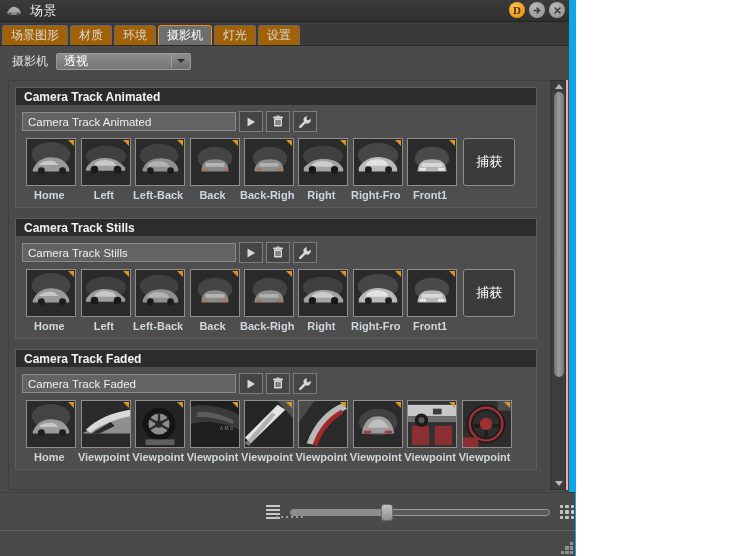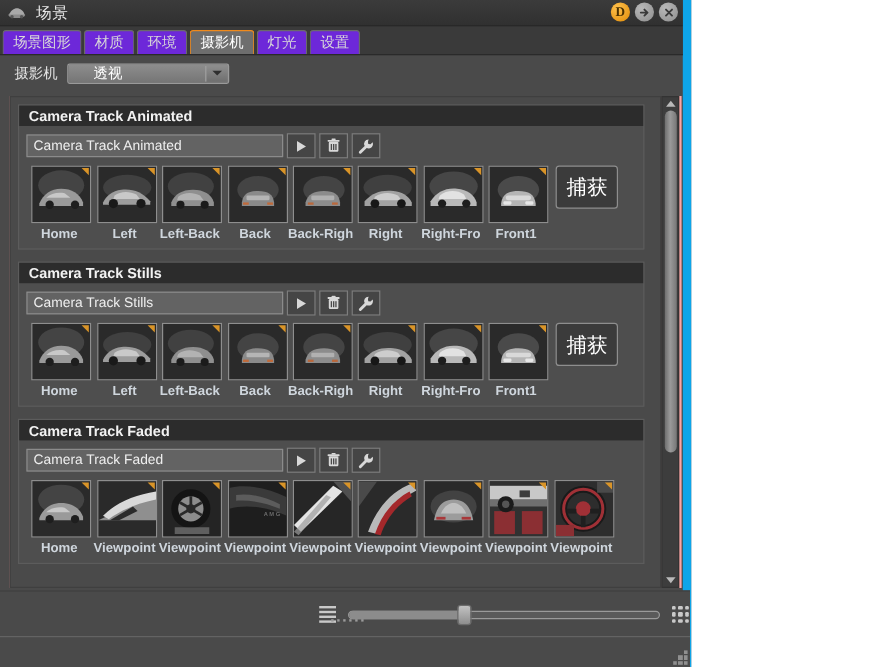--- a/index.html
+++ b/index.html
@@ -20,31 +20,31 @@
   .cb-d{background:radial-gradient(circle at 35% 30%,#ffc14d,#e08a06);color:#4a3000;
         font-size:11px;font-family:"Liberation Serif",serif;}
   .cb-go{background:radial-gradient(circle at 35% 30%,#b9b9b9,#8d8d8d);}
   .cb-x{background:radial-gradient(circle at 35% 30%,#b9b9b9,#8d8d8d);}
   .circle-btn svg{display:block}
 
   
   .tabstrip{height:24px;background:#3a3a3a;border-bottom:1px solid #2a2a2a;
             display:flex;align-items:flex-end;padding-left:2px;box-sizing:border-box;}
   .tab{height:20px;line-height:19px;padding:0 8px;margin-right:2px;font-size:12px;
-       color:#d8d8d8;background:#6d28d9;border:1px solid #6a6a6a;border-bottom:none;
+       color:#d8d8d8;background:#a16207;border:1px solid #6a6a6a;border-bottom:none;
        border-radius:3px 3px 0 0;box-sizing:border-box;cursor:default;}
   .tab.active{background:#6e6e6e;color:#ffffff;border-color:#f08a1c;}
 
   
   .selrow{height:30px;display:flex;align-items:center;padding-left:12px;box-sizing:border-box;}
   .selrow .lbl{color:#e2e2e2;font-size:12px;margin-right:8px;}
   .combo{width:135px;height:17px;background:linear-gradient(#8d8d8d,#757575);
          border:1px solid #9a9a9a;border-radius:2px;display:flex;align-items:center;
          box-sizing:border-box;position:relative;}
-  .combo .val{font-size:12px;color:#ffffff;padding-left:21px;}
+  .combo .val{font-size:12px;color:#ffffff;padding-left:7px;}
   .combo .arrowbox{position:absolute;right:1px;top:1px;width:17px;height:13px;
          background:linear-gradient(#8d8d8d,#6f6f6f);border-left:1px solid #a0a0a0;
          display:flex;align-items:center;justify-content:center;}
   .caret{width:0;height:0;border-left:4px solid transparent;border-right:4px solid transparent;
          border-top:4px solid #2f2f2f;}
 
   
   .scrollwrap{position:absolute;left:8px;top:80px;width:560px;height:410px;
               background:#fca5a5;display:flex;}
   .content{width:543px;height:410px;overflow:hidden;position:relative;
@@ -67,22 +67,22 @@
 
   .thumbs{display:flex;align-items:flex-start;}
   .thumb-cell{width:54.4px;display:flex;flex-direction:column;align-items:flex-end;font-weight:bold;}
   .thumb{width:50px;height:48px;border:1px solid #8e8e8e;box-sizing:border-box;
          position:relative;overflow:hidden;background:#2a2a2a;}
   .thumb svg{display:block;width:100%;height:100%;}
   .corner{position:absolute;right:1px;top:1px;width:0;height:0;
           border-left:6px solid transparent;border-top:6px solid #d99428;}
   .thumb-label{font-size:11px;color:#cfd6dd;margin-top:3px;width:54px;text-align:center;
                white-space:nowrap;overflow:hidden;}
-  .capture-btn{width:52px;height:36px;margin-left:6px;margin-top:0px;background:#3b3b3b;
-               border:1px solid #8e8e8e;border-radius:3px;color:#ffffff;font-size:17px;
+  .capture-btn{width:52px;height:48px;margin-left:6px;margin-top:0px;background:#3b3b3b;
+               border:1px solid #8e8e8e;border-radius:3px;color:#ffffff;font-size:13px;
                display:flex;align-items:center;justify-content:center;box-sizing:border-box;text-align:center;}
 
   
   .vscroll{width:15px;height:410px;background:#3d3d3d;border:1px solid #333;
            box-sizing:border-box;display:flex;flex-direction:column;align-items:center;
            justify-content:space-between;}
   .sb-arrow{width:13px;height:11px;display:flex;align-items:center;justify-content:center;}
   .sb-track{flex:1;width:13px;position:relative;}
   .sb-thumb{position:absolute;left:1.5px;top:0;width:10px;height:285px;border-radius:5px;
             background:linear-gradient(90deg,#6e6e6e,#9a9a9a 45%,#777);}

